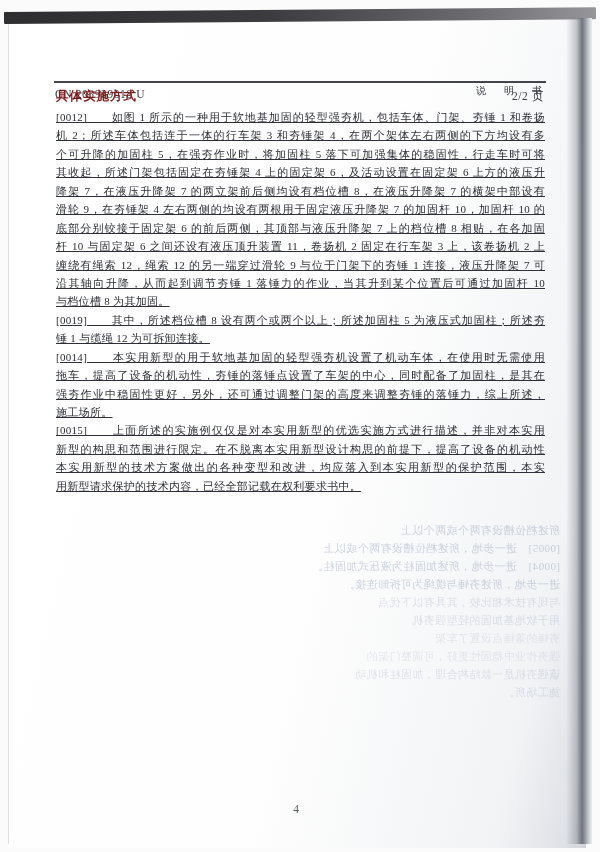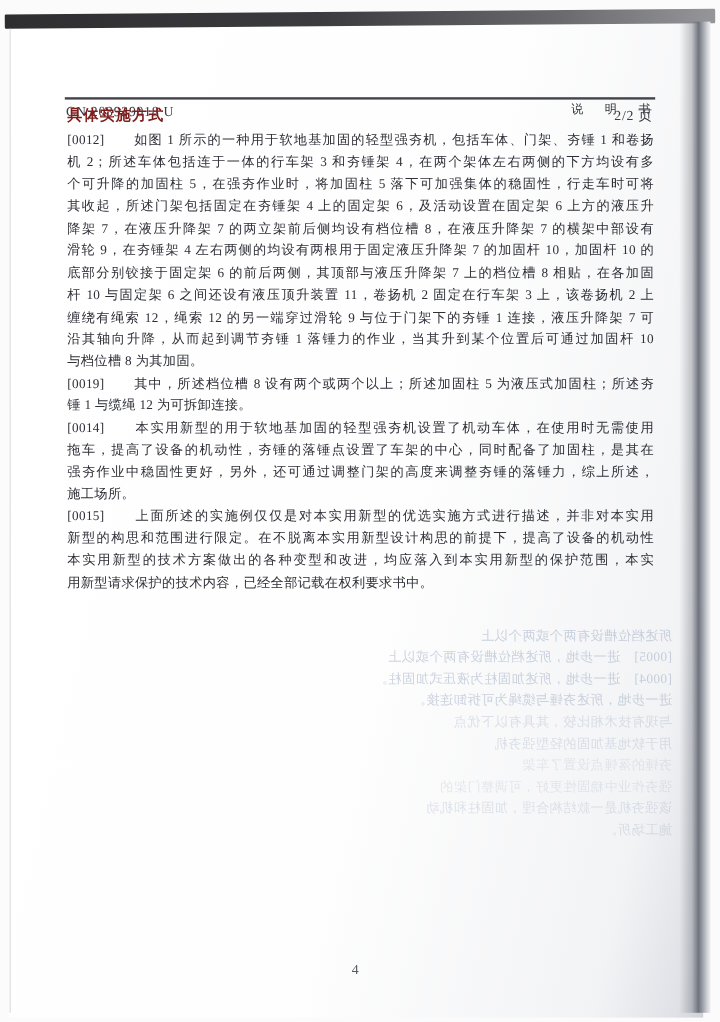--- a/index.html
+++ b/index.html
@@ -50,21 +50,21 @@
   .section-heading{
     position:absolute;left:56px;top:88px;
     font-weight:bold;font-size:12.5px;letter-spacing:1px;color:#7f1d1d;
   }
   .paragraphs{
     position:absolute;left:56px;top:108px;width:489px;
     color:#2e2f37;font-size:11px;letter-spacing:.3px;
   }
   .tline{
     height:18.45px;line-height:18.45px;white-space:nowrap;
-    text-align:justify;text-align-last:justify;
+    text-align:justify;text-align-last:justify;text-decoration:underline;
   }
   .tline.end{text-align-last:left;}
   
   .bleed{
     position:absolute;left:238px;top:521px;width:322px;
     transform:scaleX(-1);
     color:#7e91b0;font-size:11px;letter-spacing:.4px;
     filter:blur(.4px);
     pointer-events:none;
   }

